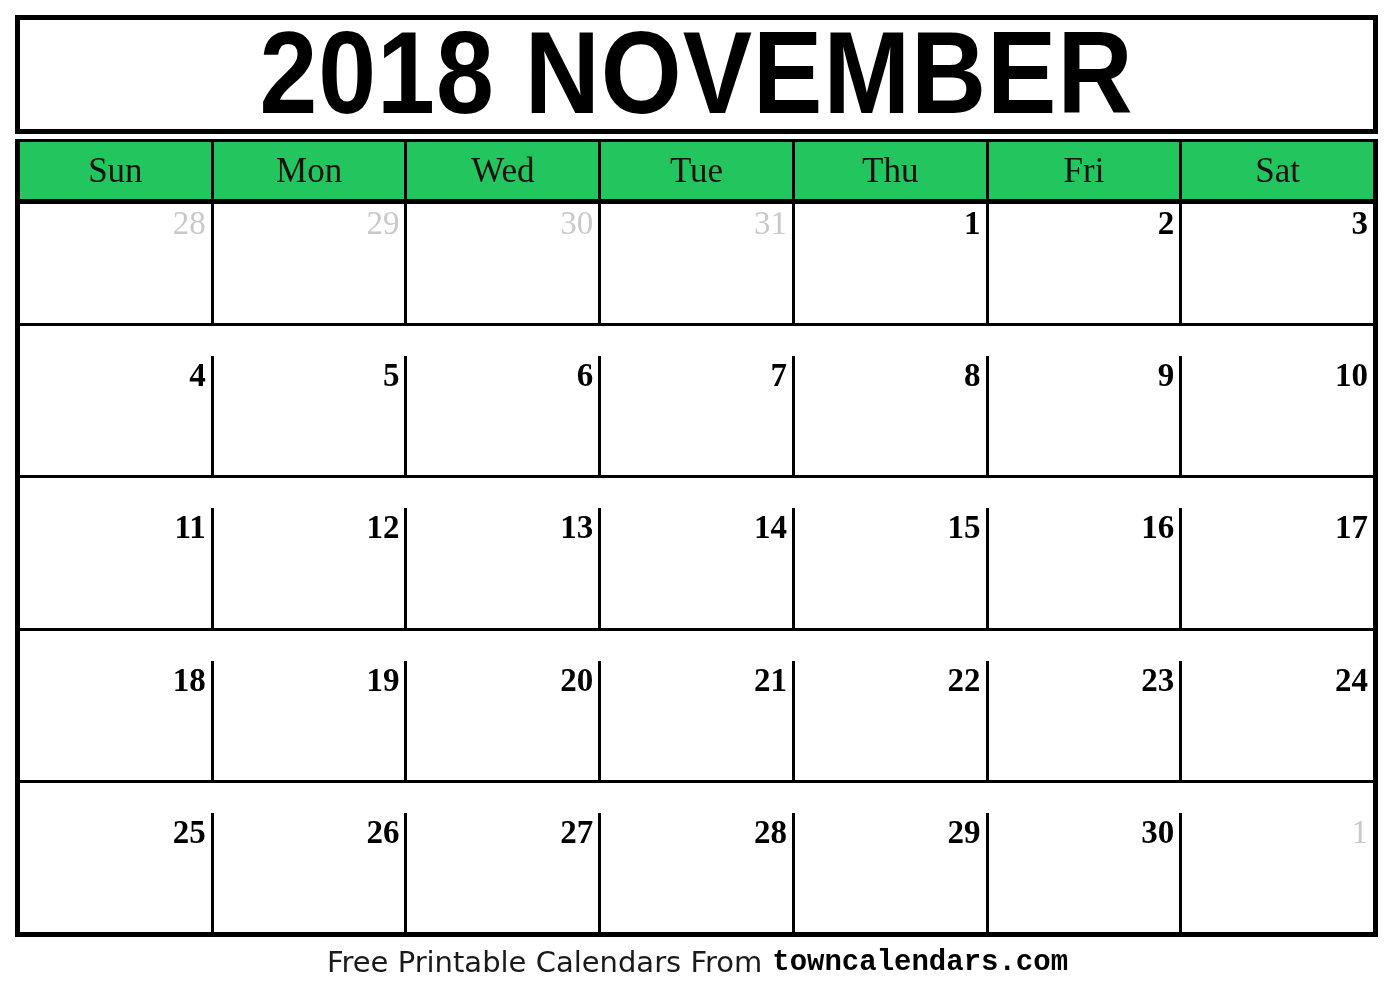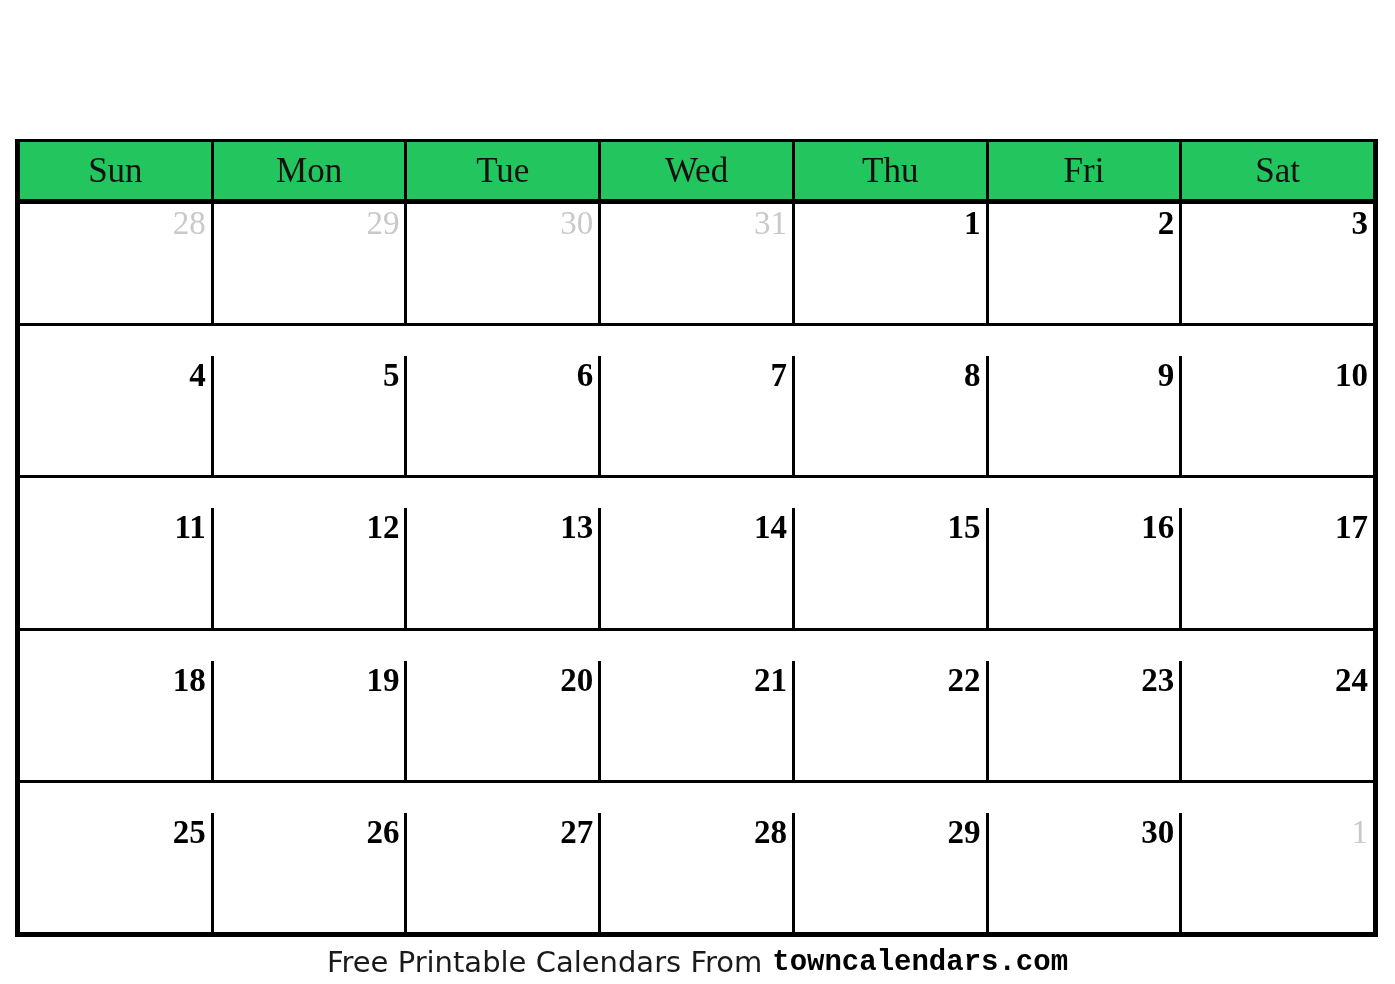--- a/index.html
+++ b/index.html
@@ -153,34 +153,37 @@
     color: #000000;
     line-height: 1;
     margin-left: 10px;
   }
 </style>
 </head>
 <body>
 
 <div class="page">
 
+  <div class="title-box">
+    <div class="title-text">2018 NOVEMBER</div>
+  </div>
 
   <div class="calendar">
     <div class="weekday-row">
         <div class="weekday-cell">
           <span class="weekday-label">Sun</span>
         </div>
         <div class="weekday-cell">
           <span class="weekday-label">Mon</span>
         </div>
         <div class="weekday-cell">
+          <span class="weekday-label">Wed</span>
+        </div>
+        <div class="weekday-cell">
           <span class="weekday-label">Tue</span>
-        </div>
-        <div class="weekday-cell">
-          <span class="weekday-label">Wed</span>
         </div>
         <div class="weekday-cell">
           <span class="weekday-label">Thu</span>
         </div>
         <div class="weekday-cell">
           <span class="weekday-label">Fri</span>
         </div>
         <div class="weekday-cell">
           <span class="weekday-label">Sat</span>
         </div>

